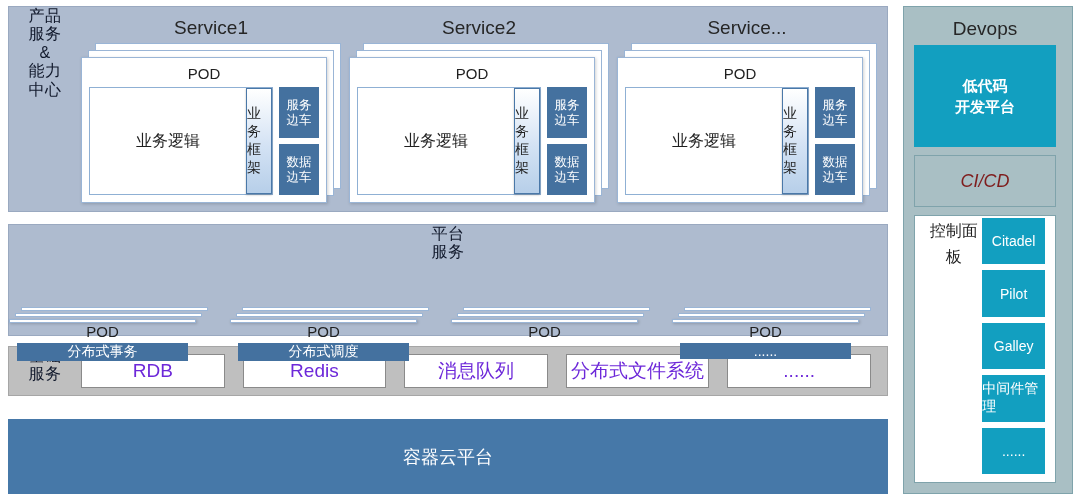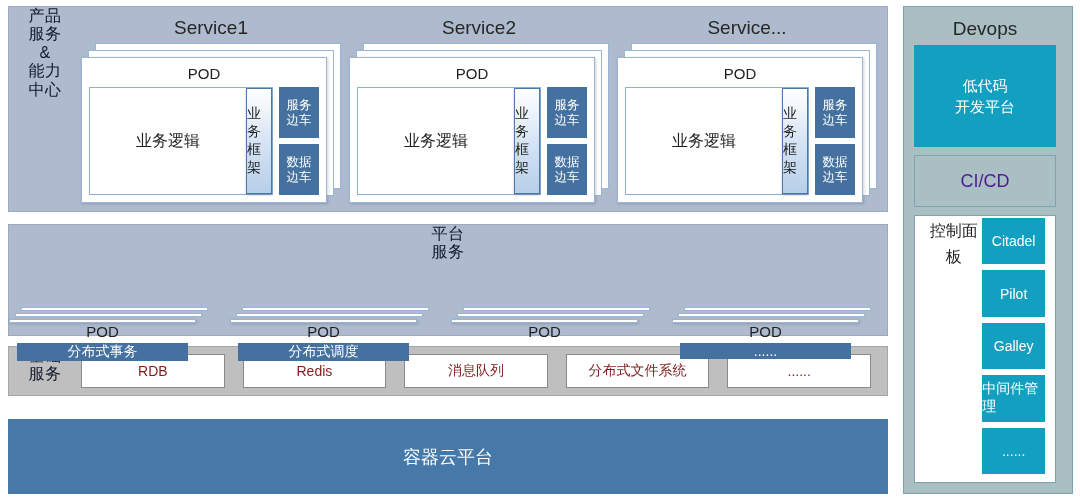--- a/index.html
+++ b/index.html
@@ -131,21 +131,21 @@
     height:50px;
     background:#bfbfbf;
     border:1px solid #a6a6a6;
     margin-bottom:23px;
   }
   .band3 .band-label{font-size:16px;}
   .band3 .band-body{gap:18px;padding:7px 16px 7px 0;box-sizing:border-box;align-items:stretch;}
   .base-box{
     flex:1 1 0;background:#ffffff;border:1px solid #8a8a8a;
     display:flex;align-items:center;justify-content:center;
-    font-size:14px;color:#7f1d1d;min-width:0;
+    font-size:19px;color:#6d28d9;min-width:0;
   }
 
   
   .band4{
     flex:1 1 auto;
     background:#4678a8;
     display:flex;align-items:center;justify-content:center;
     color:#ffffff;font-size:18px;
   }
 
@@ -159,26 +159,27 @@
   }
   .devops-title{
     text-align:center;font-size:19px;color:#262626;
     height:32px;line-height:32px;
   }
   .lowcode{
     flex:0 0 102px;background:#129fc0;color:#ffffff;
     display:flex;align-items:center;justify-content:center;
     text-align:center;font-size:15px;line-height:1.4;
     margin-bottom:8px;
+    font-weight:bold;
   }
   .cicd{
     flex:0 0 52px;background:#a9bfc4;border:1px solid #7fa3ab;
     box-sizing:border-box;
     display:flex;align-items:center;justify-content:center;
-    font-size:18px;color:#4c1d95;margin-bottom:8px;
+    font-size:18px;color:#7f1d1d;margin-bottom:8px;font-style:italic;
   }
   .ctrl-panel{
     flex:1 1 auto;background:#ffffff;border:1px solid #7fa3ab;
     box-sizing:border-box;
     display:flex;flex-direction:row;
     padding:2px 10px 8px 10px;
   }
   .ctrl-title{
     text-align:center;font-size:16px;color:#1f1f1f;
     height:26px;line-height:26px;

